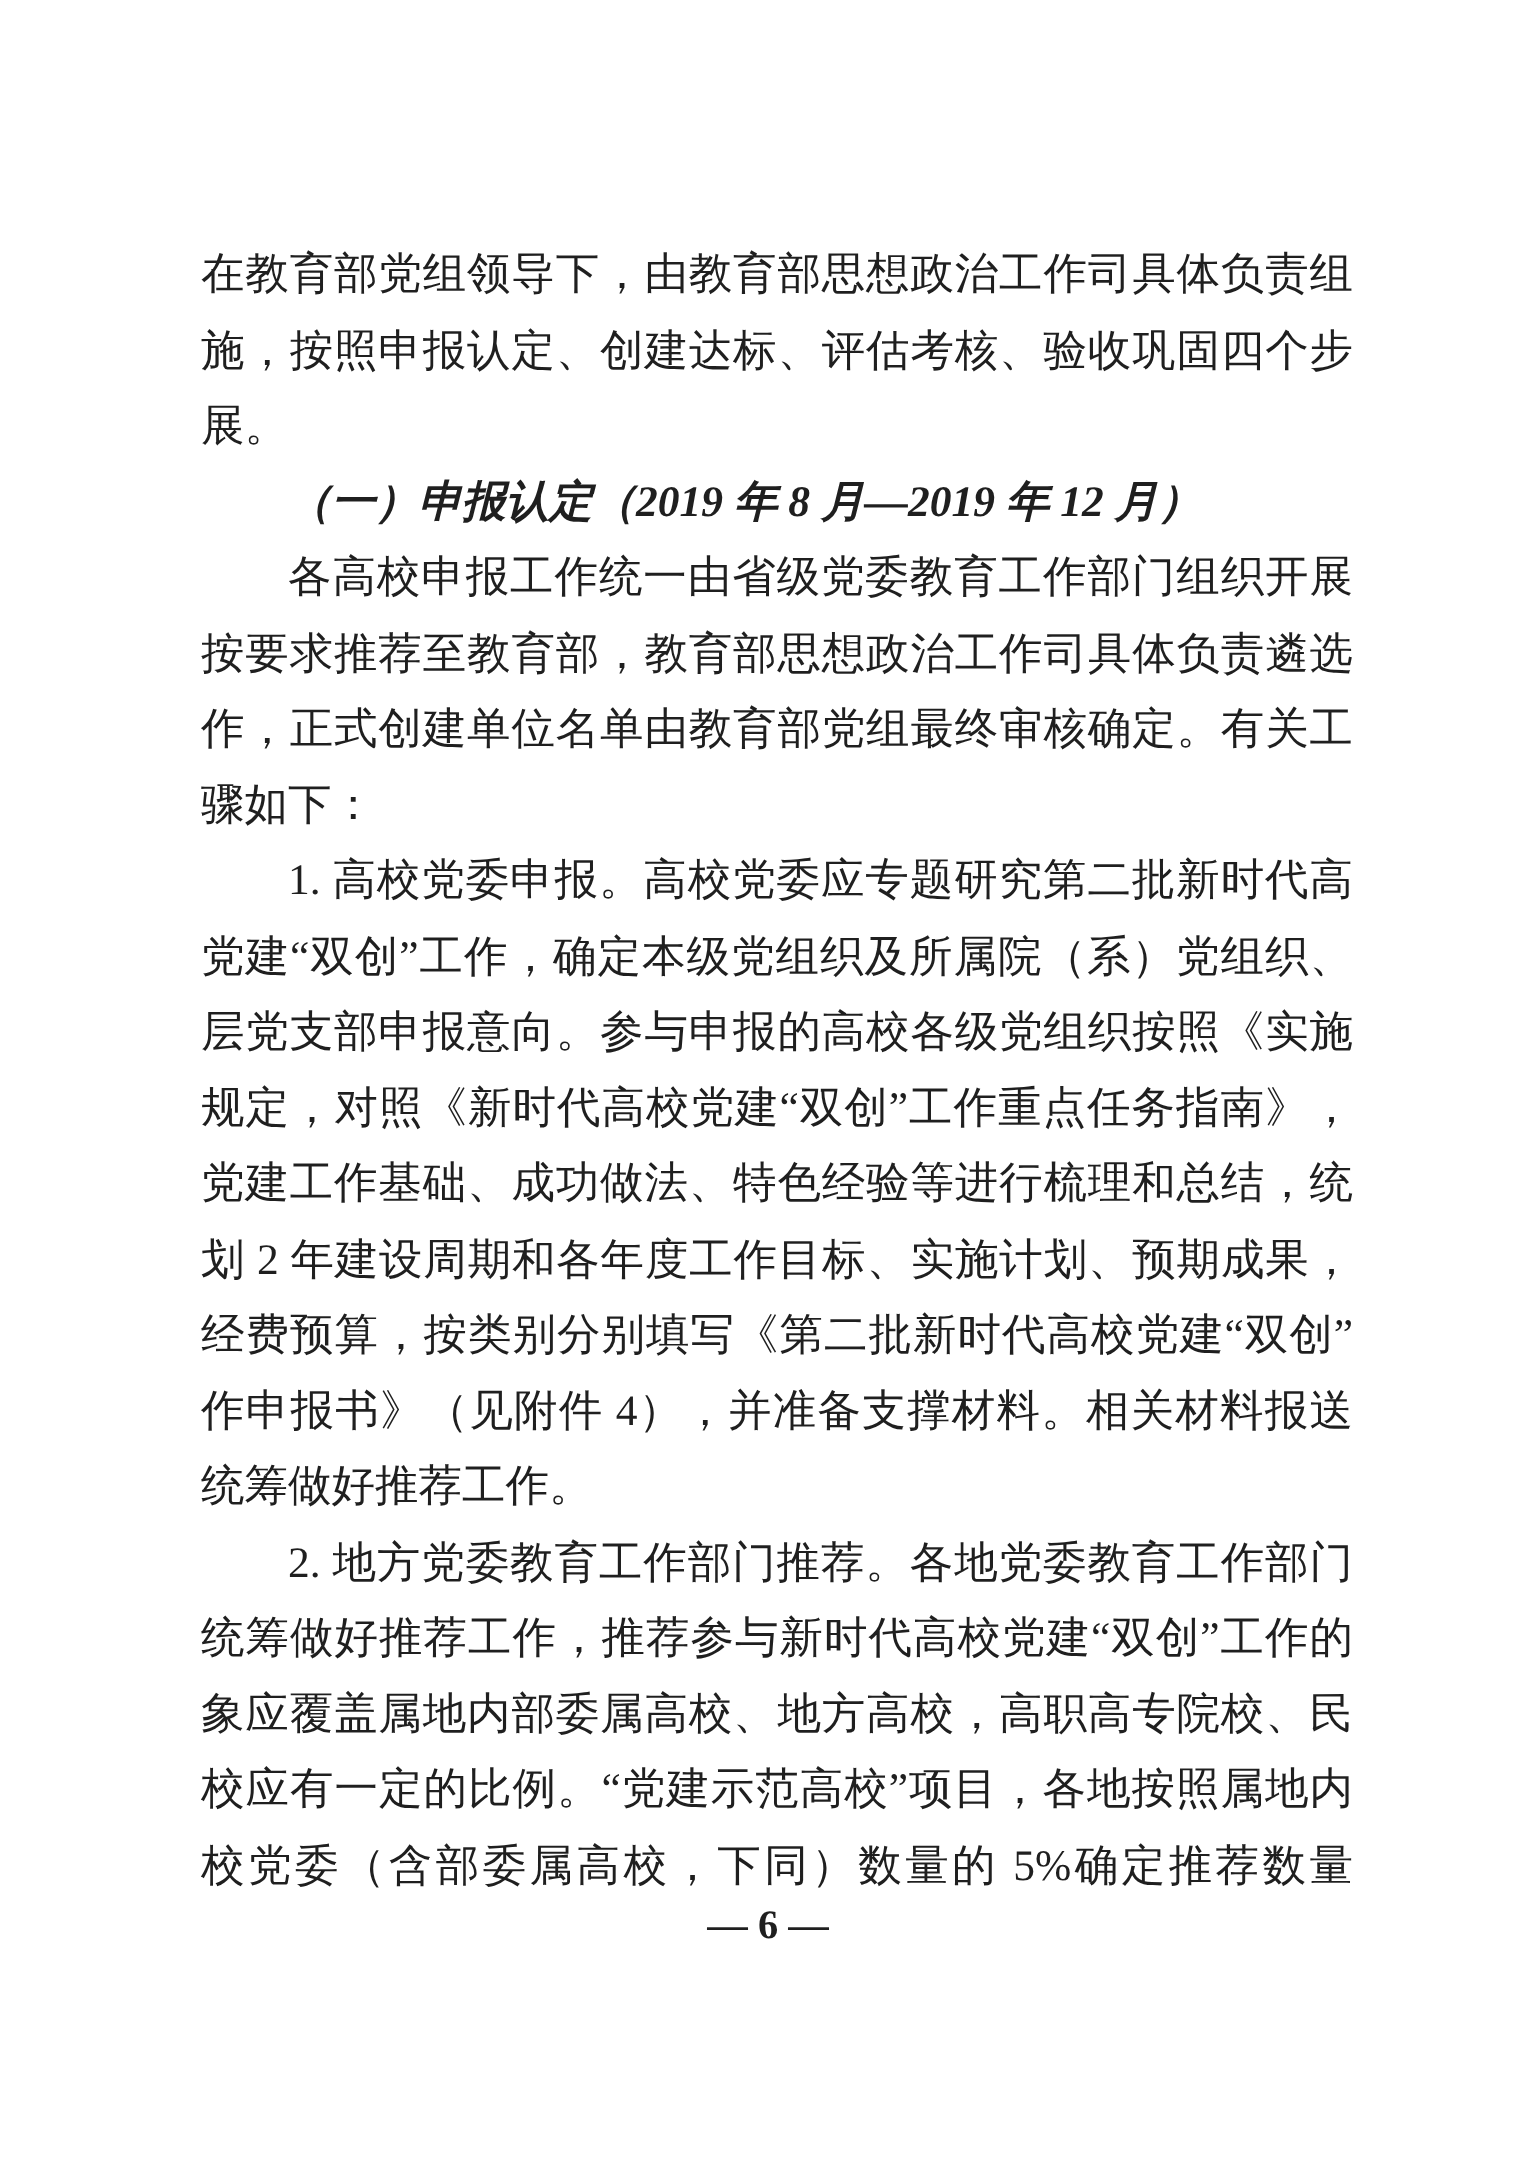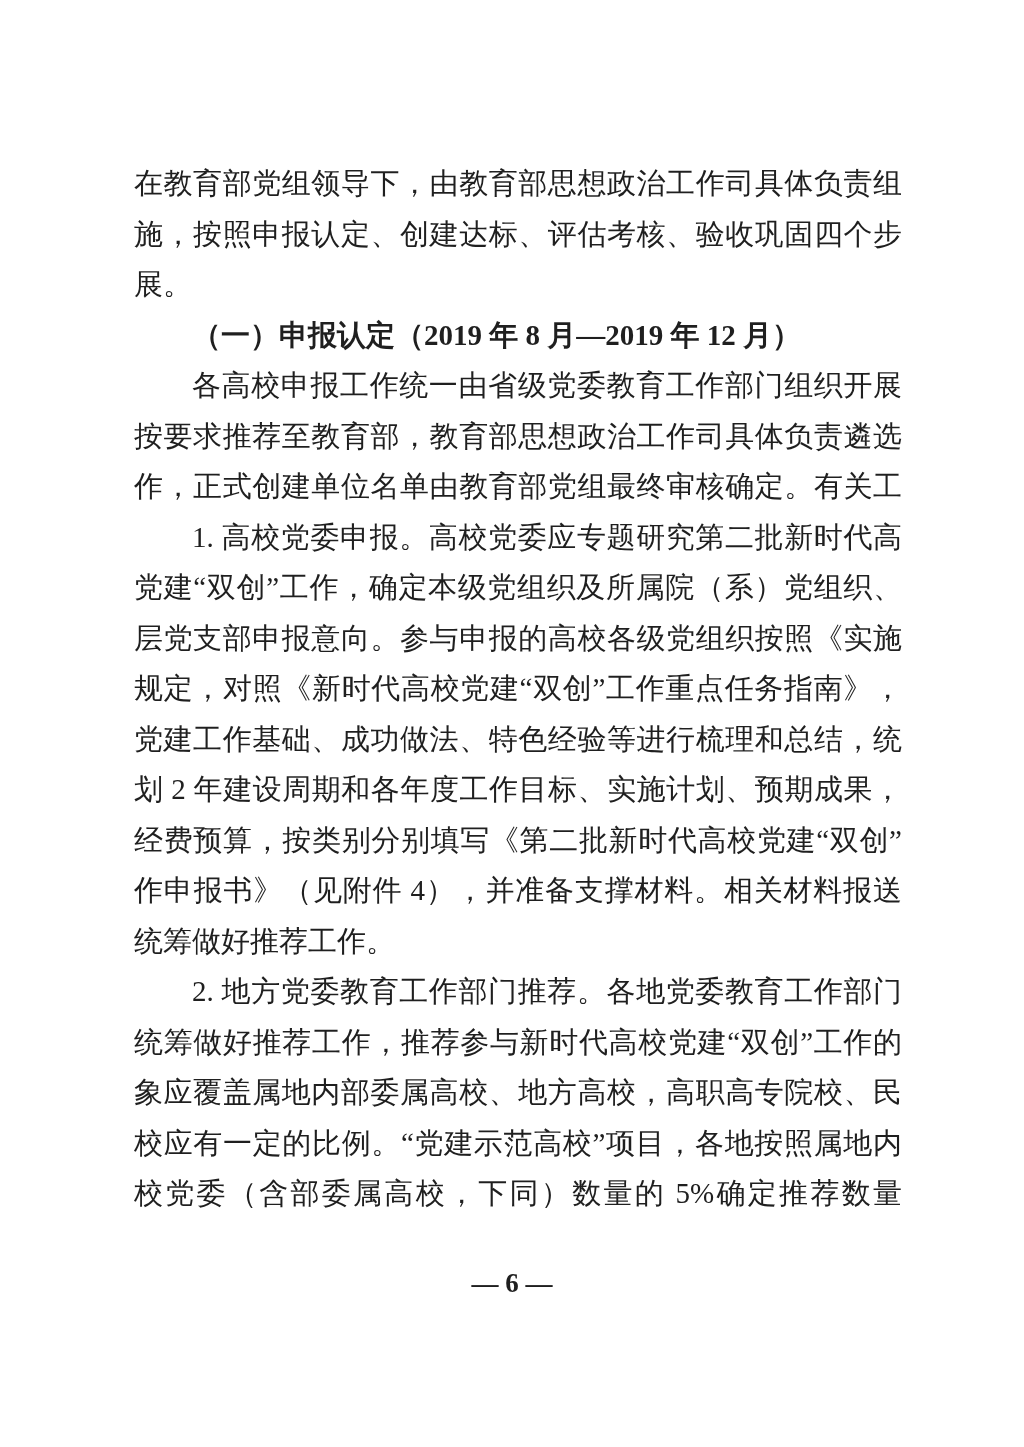--- a/index.html
+++ b/index.html
@@ -37,20 +37,21 @@
     text-align-last: left;
   }
   .line.indent {
     text-indent: 2em;
   }
   .line.heading {
     font-weight: bold;
     text-align: center;
     text-align-last: left;
     text-indent: 2em;
+    font-style: italic;
   }
   .footer {
     position: absolute;
     top: 1263px;
     left: 0;
     width: 100%;
     text-align: center;
   }
   .page-number {
     font-size: 27px;
@@ -70,20 +71,21 @@
       <div class="line">施，按照申报认定、创建达标、评估考核、验收巩固四个步骤开</div>
       <div class="line short">展。</div>
     </div>
 
     <div class="line heading">（一）申报认定（2019 年 8 月—2019 年 12 月）</div>
 
     <div>
       <div class="line indent">各高校申报工作统一由省级党委教育工作部门组织开展并</div>
       <div class="line">按要求推荐至教育部，教育部思想政治工作司具体负责遴选工</div>
       <div class="line">作，正式创建单位名单由教育部党组最终审核确定。有关工作步</div>
+      <div class="line short">骤如下：</div>
     </div>
 
     <div>
       <div class="line indent">1. 高校党委申报。高校党委应专题研究第二批新时代高校</div>
       <div class="line">党建“双创”工作，确定本级党组织及所属院（系）党组织、基</div>
       <div class="line">层党支部申报意向。参与申报的高校各级党组织按照《实施意见》</div>
       <div class="line">规定，对照《新时代高校党建“双创”工作重点任务指南》，对</div>
       <div class="line">党建工作基础、成功做法、特色经验等进行梳理和总结，统筹谋</div>
       <div class="line">划 2 年建设周期和各年度工作目标、实施计划、预期成果，编制</div>
       <div class="line">经费预算，按类别分别填写《第二批新时代高校党建“双创”工</div>

